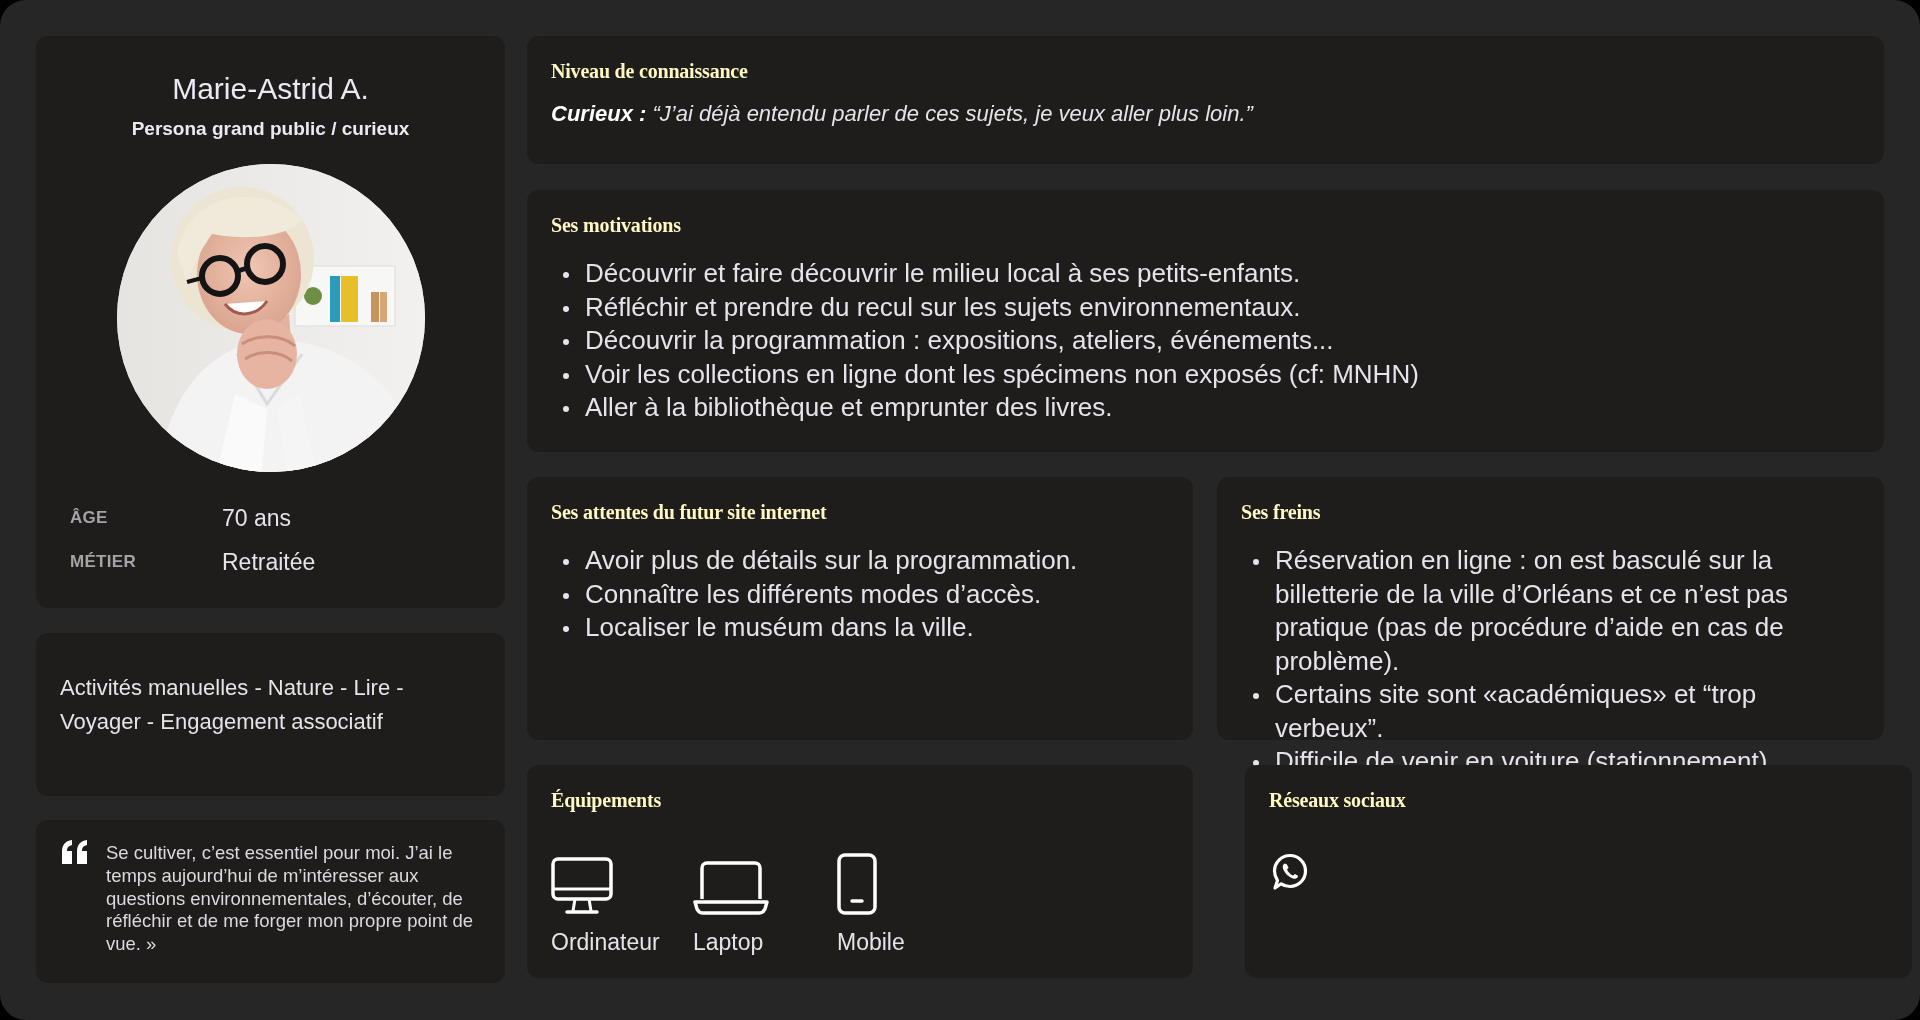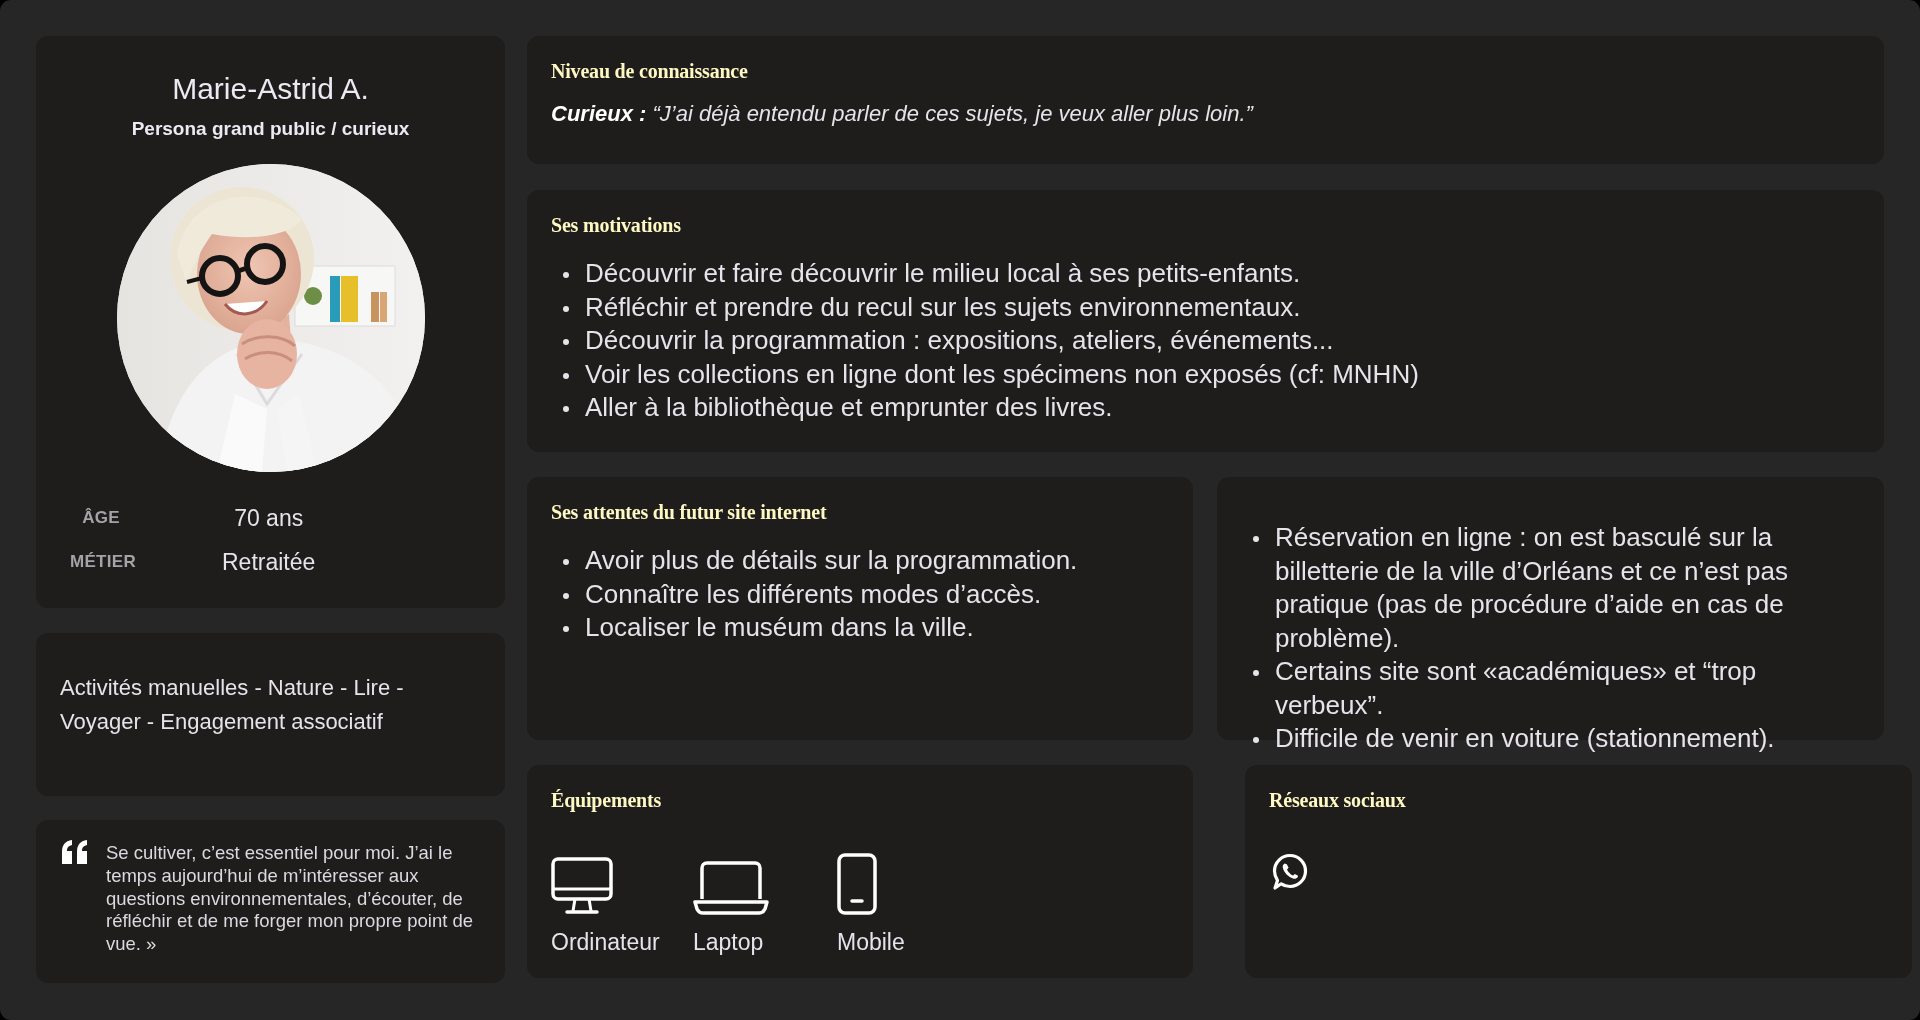--- a/index.html
+++ b/index.html
@@ -1,20 +1,20 @@
 <!DOCTYPE html>
 <html><head>
   <meta charset="utf-8">
   <style>
     * { box-sizing: border-box; margin: 0; padding: 0; }
     html, body { width: 1920px; height: 1020px; background: #000; overflow: hidden; }
     body { font-family: "Liberation Sans", "DejaVu Sans", sans-serif; color: #e9e6ee; }
     .frame {
       position: absolute; left: 0; top: 0; width: 1920px; height: 1020px;
-      background: #262626; border-radius: 11px;
+      background: #262626; border-radius: 26px;
     }
     .card {
       position: absolute; background: #1f1c1c; border-radius: 12px;
     }
     .card h2 {
       font-size: 20px; font-weight: bold; color: #fef9c3; letter-spacing: -0.2px; font-family: Liberation Serif, serif;
     }
     .body-text { font-size: 22px; color: #e6e3ea; line-height: 34px; }
     ul.bullets { list-style: none; margin-top: 20px; }
     ul.bullets li {
@@ -27,21 +27,21 @@
 
     
     #profile { left: 36px; top: 36px; width: 469px; height: 572px; }
     #profile .name { position: absolute; top: 36px; left: 0; right: 0; text-align: center; font-size: 30px; color: #ece9f2; }
     #profile .role { position: absolute; top: 82px; left: 0; right: 0; text-align: center; font-size: 19px; font-weight: bold; color: #ece9f2; }
     #profile .avatar {
       position: absolute; left: 81px; top: 128px; width: 308px; height: 308px; border-radius: 50%;
       overflow: hidden; background: #eceae8;
     }
     #profile .facts { position: absolute; left: 34px; top: 460px; }
-    #profile .fact { display: flex; align-items: center; height: 44px; justify-content: center; }
+    #profile .fact { display: flex; align-items: center; height: 44px; }
     #profile .fact-label { width: 152px; font-size: 17px; font-weight: bold; color: #a5a2a8; letter-spacing: 0.3px; }
     #profile .fact-value { font-size: 23px; color: #e6e3ea; }
 
     
     #likes { left: 36px; top: 633px; width: 469px; height: 163px; padding: 24px 24px; }
     #likes .body-text { margin-top: 14px; }
 
     
     #quote { left: 36px; top: 820px; width: 469px; height: 163px; }
     #quote .quote-mark { position: absolute; left: 24px; top: 20px; }
@@ -168,20 +168,21 @@
   <section class="card" id="expectations">
     <h2>Ses attentes du futur site internet</h2>
     <ul class="bullets">
       <li>Avoir plus de détails sur la programmation.</li>
       <li>Connaître les différents modes d’accès.</li>
       <li>Localiser le muséum dans la ville.</li>
     </ul>
   </section>
 
   <section class="card" id="brakes">
+    <h2>Ses freins</h2>
     <ul class="bullets">
       <li>Réservation en ligne : on est basculé sur la billetterie de la ville d’Orléans et ce n’est pas pratique (pas de procédure d’aide en cas de problème).</li>
       <li>Certains site sont «académiques» et “trop verbeux”.</li>
       <li>Difficile de venir en voiture (stationnement).</li>
     </ul>
   </section>
 
   <section class="card" id="equipment">
     <h2>Équipements</h2>
     <div class="devices">

